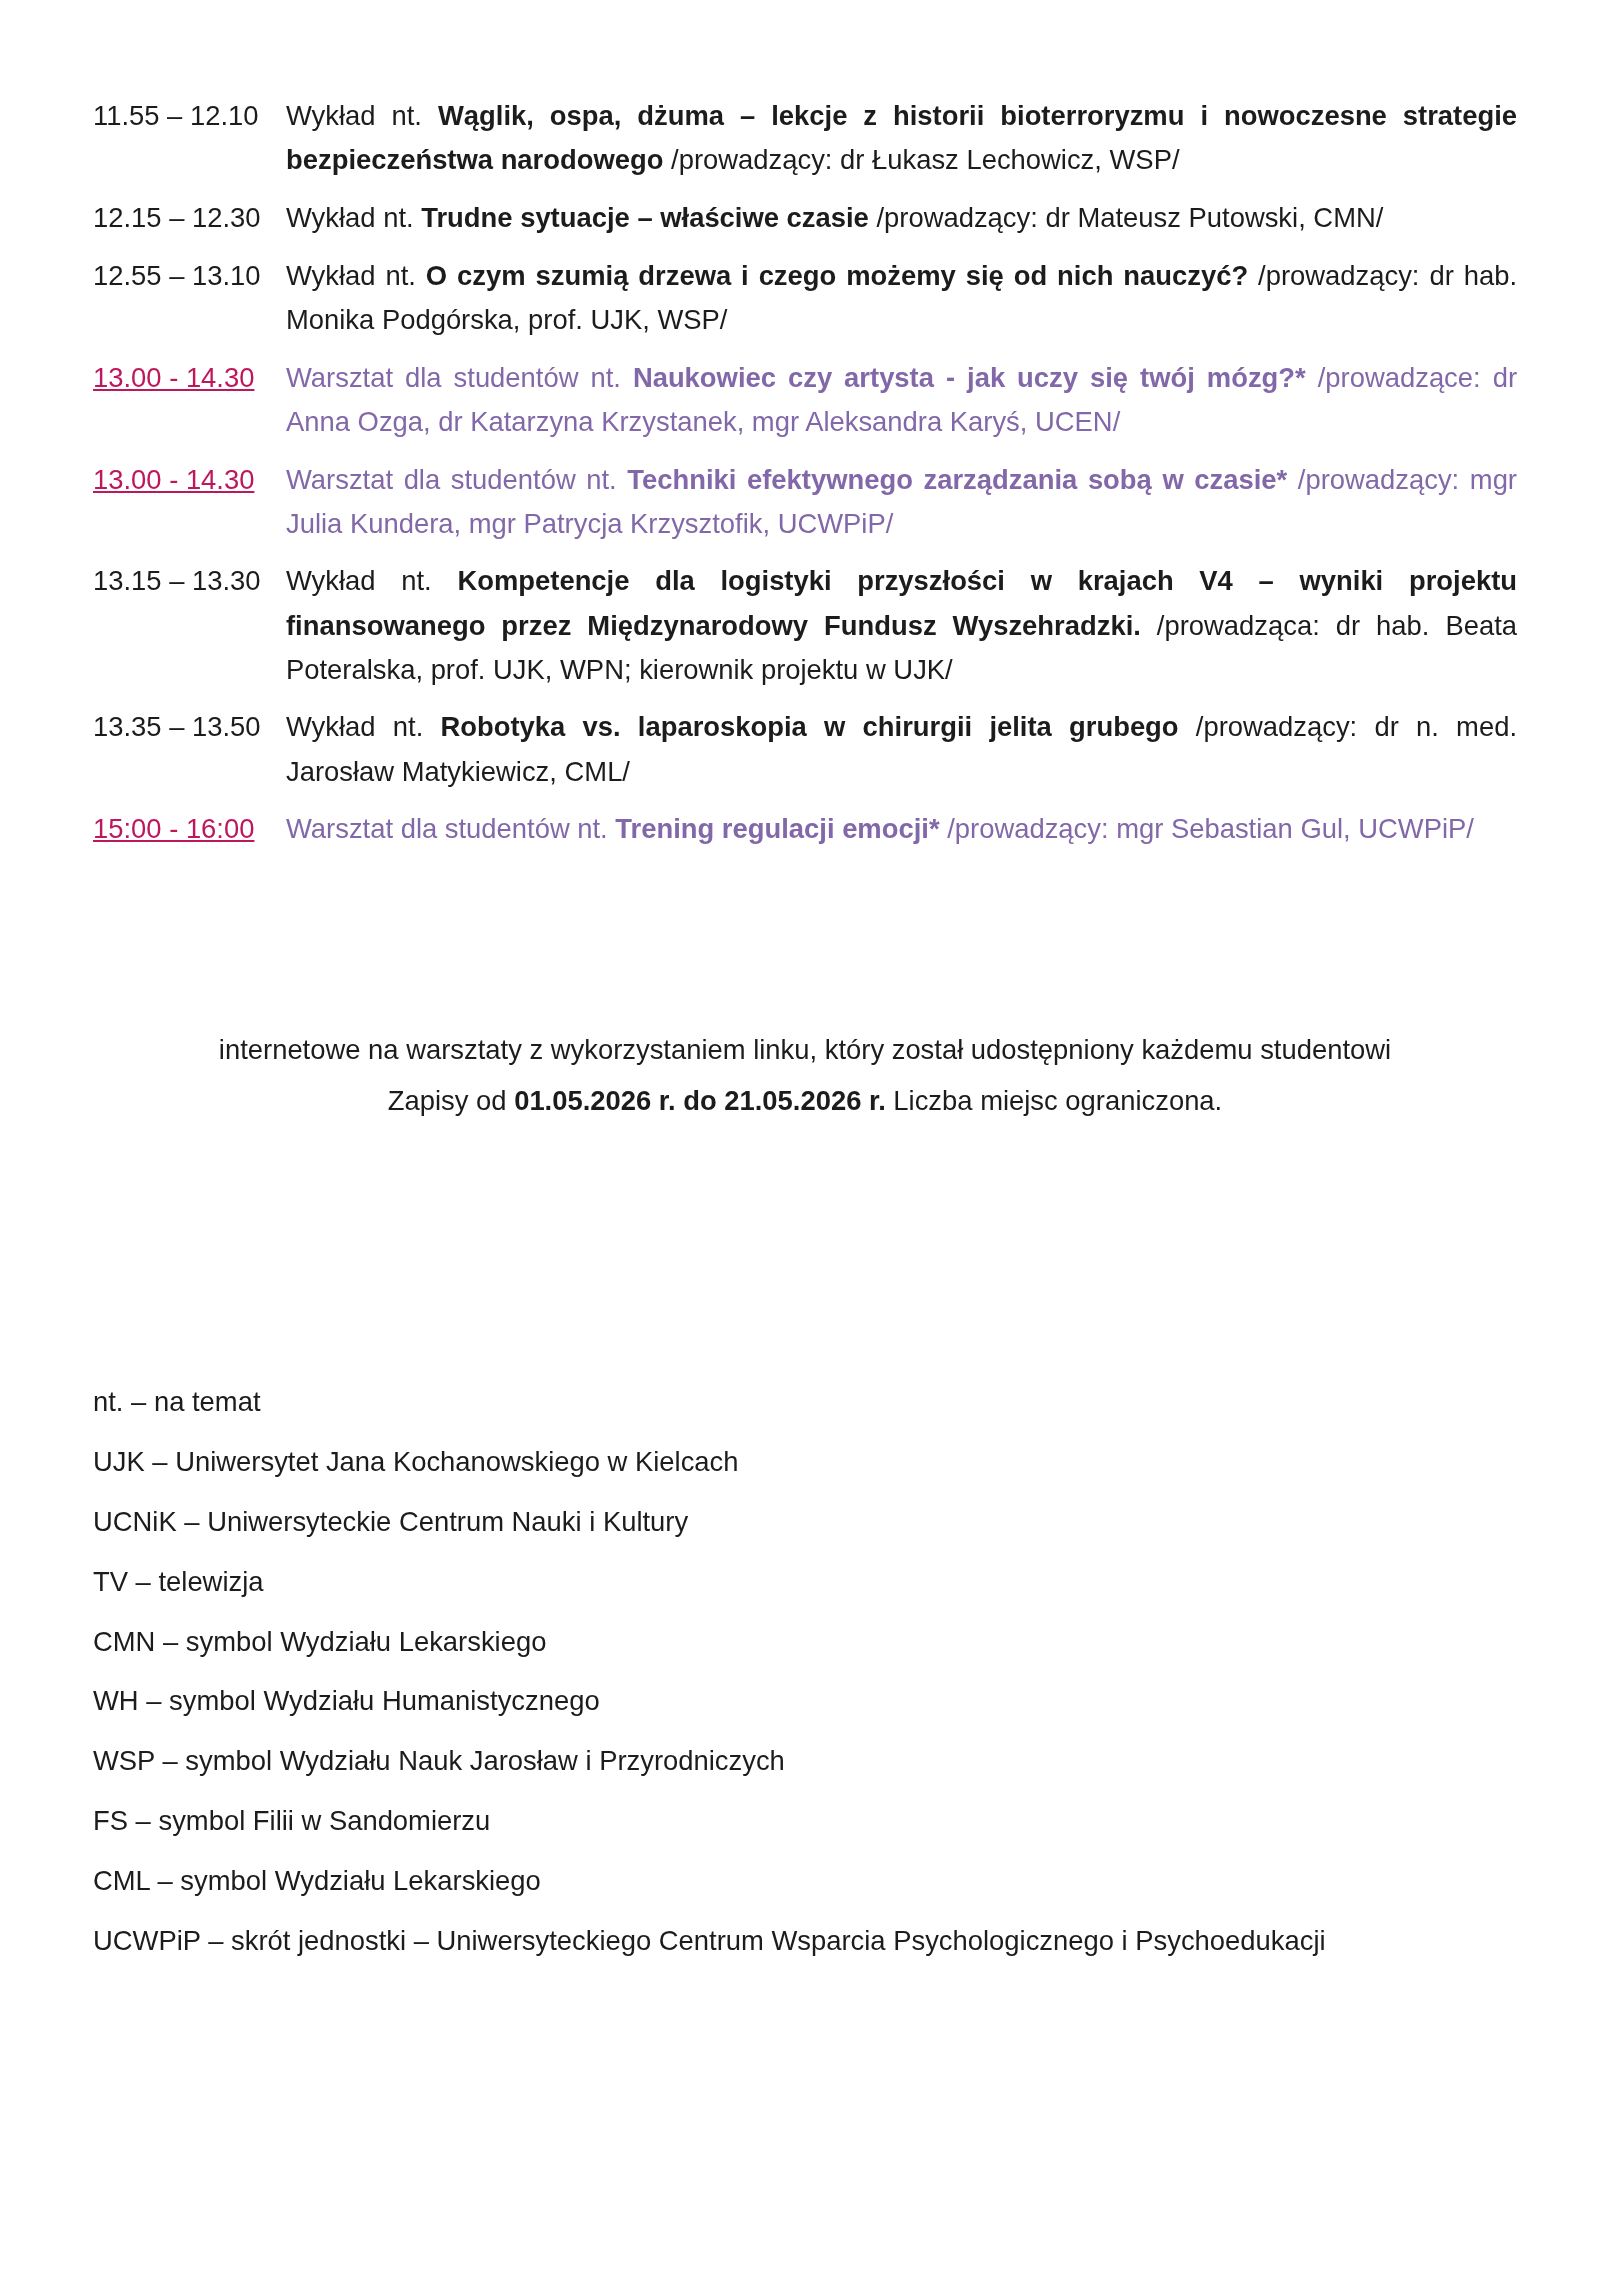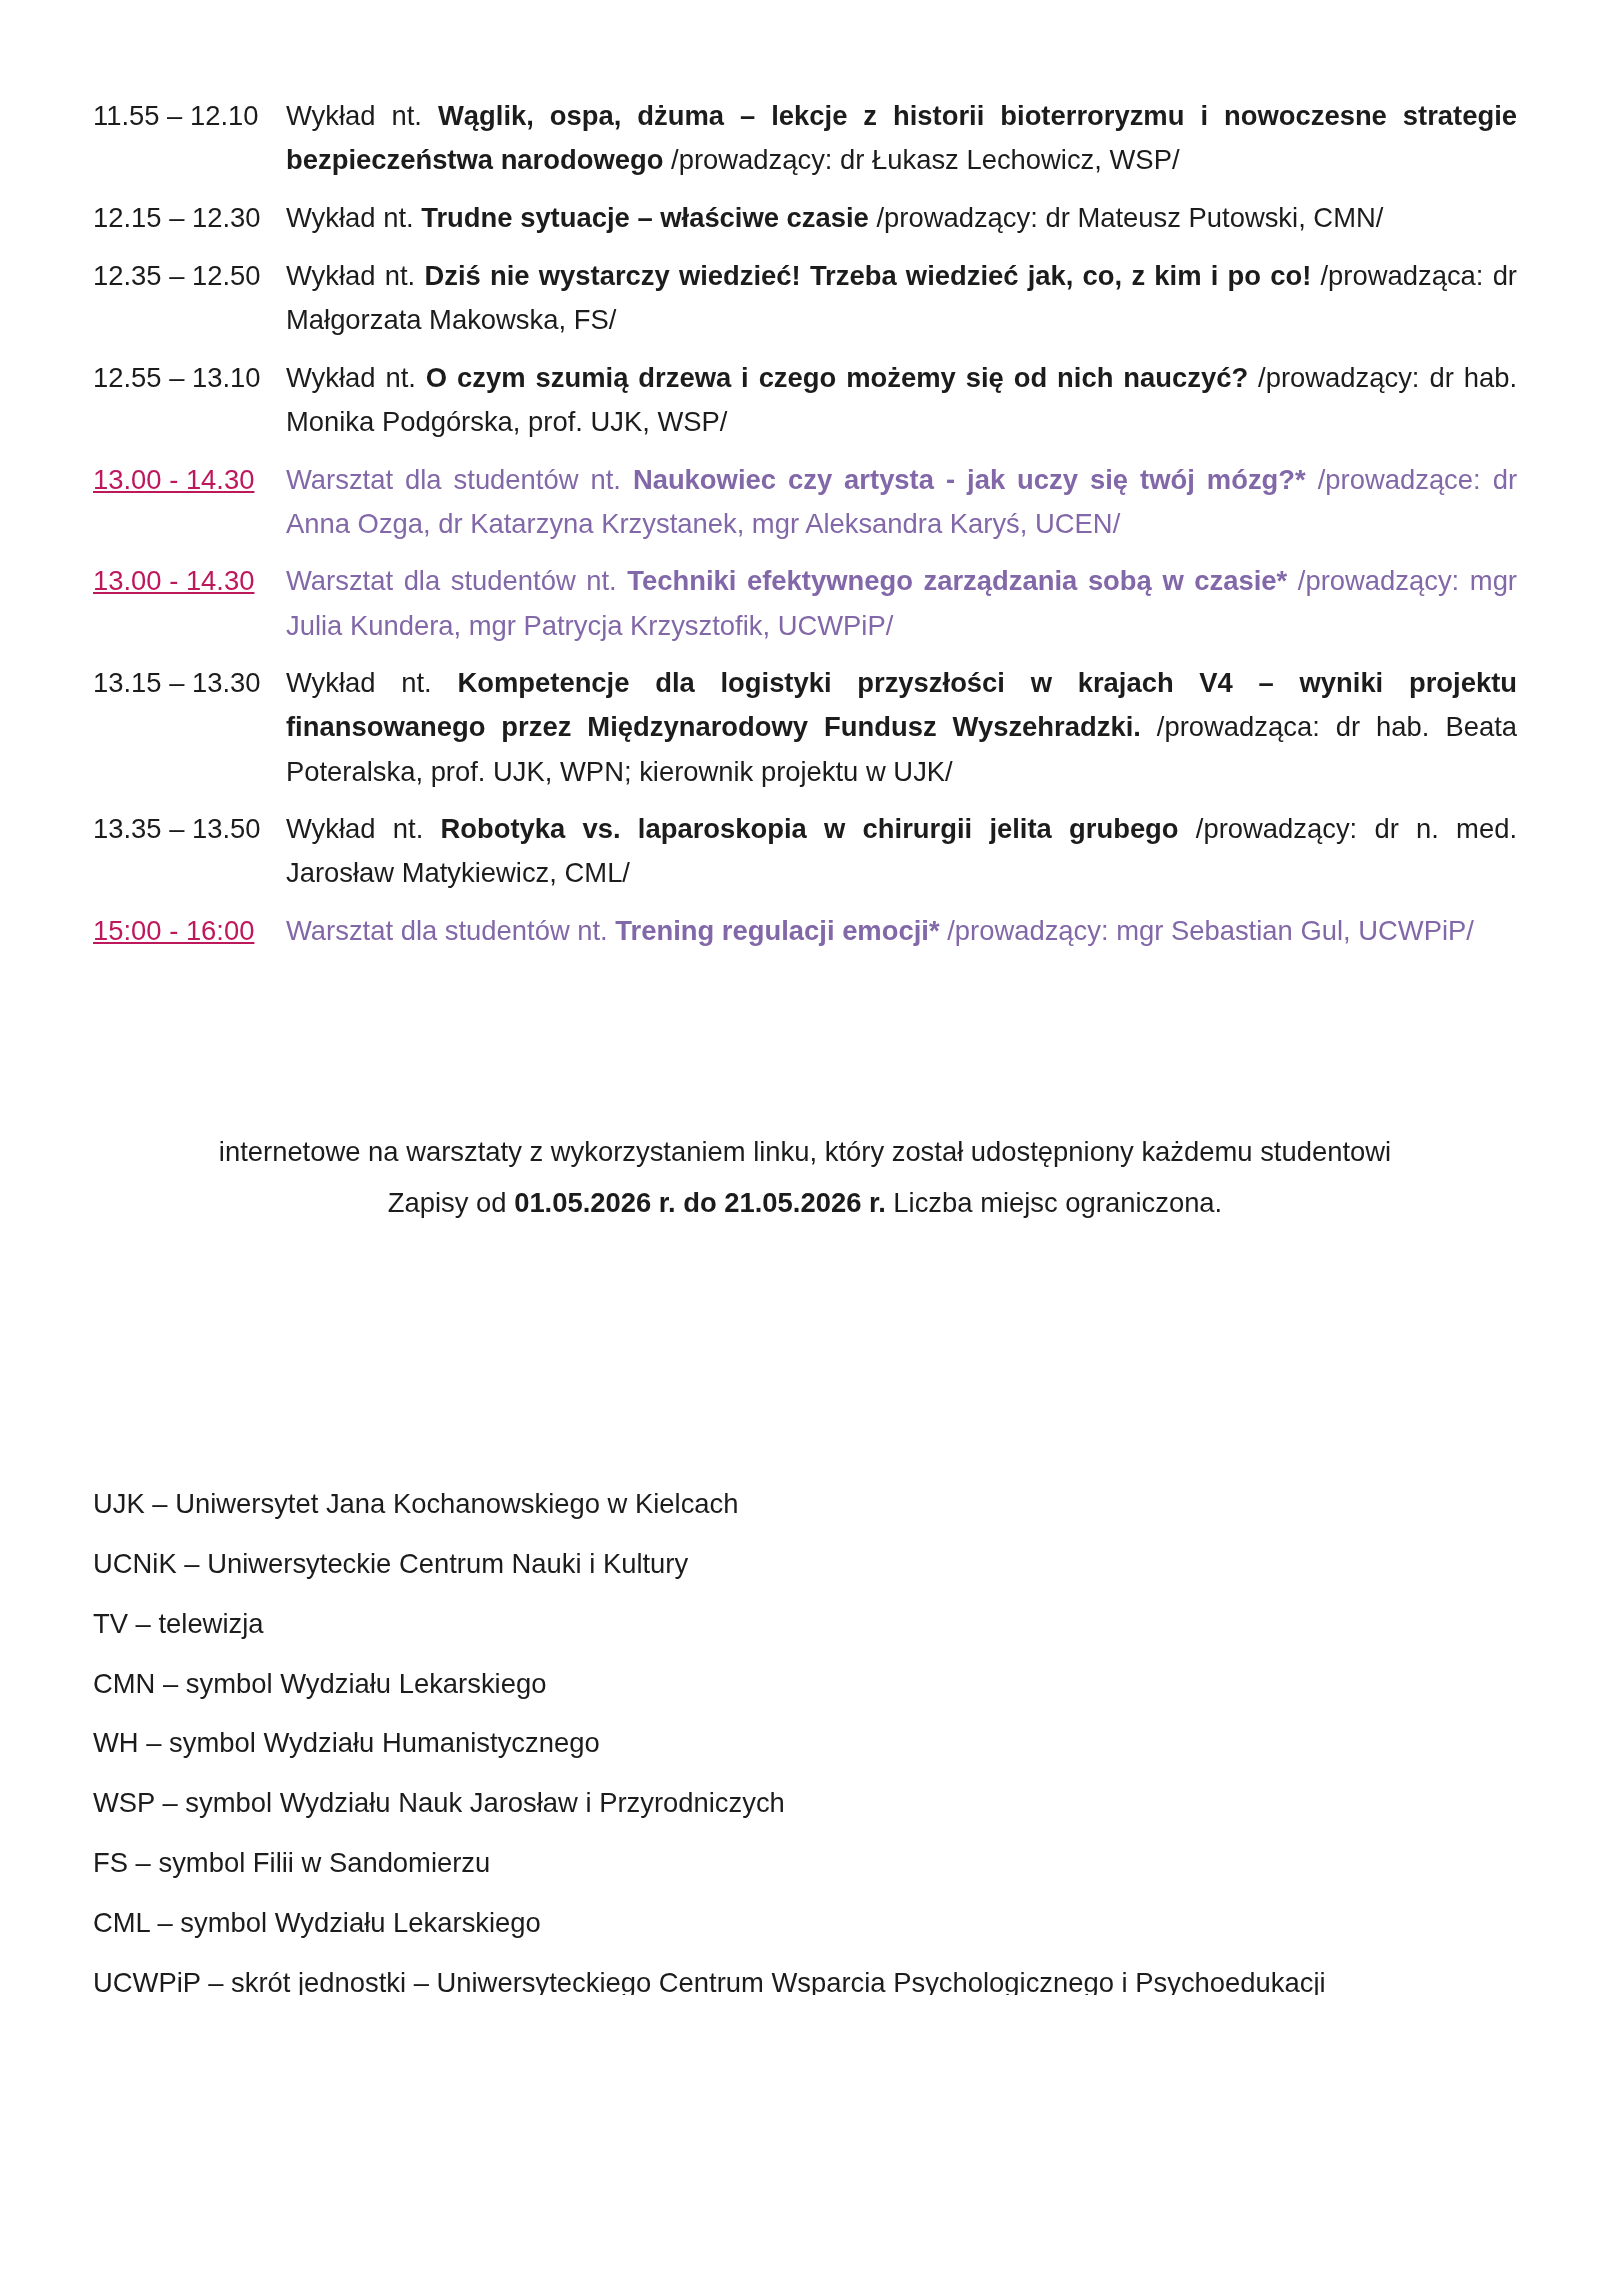--- a/index.html
+++ b/index.html
@@ -59,21 +59,20 @@
 </head>
 <body>
 
 <div class="page">
 
   <div class="schedule-list">
   <div class="entry black"><span class="time">11.55 – 12.10</span><span>Wykład nt. </span><span class="title">Wąglik, ospa, dżuma – lekcje z historii bioterroryzmu i nowoczesne strategie bezpieczeństwa narodowego</span><span> /prowadzący: dr Łukasz Lechowicz, WSP/</span></div>
 
   <div class="entry black"><span class="time">12.15 – 12.30</span><span>Wykład nt. </span><span class="title">Trudne sytuacje – właściwe czasie</span><span> /prowadzący: dr Mateusz Putowski, CMN/</span></div>
 
-  <div class="entry black"><span class="time">12.35 – 12.50</span><span>Wykład nt. </span><span class="title">Dziś nie wystarczy wiedzieć! Trzeba wiedzieć jak, co, z kim i po co!</span><span> /prowadząca: dr Małgorzata Makowska, FS/</span></div>
 
   <div class="entry black"><span class="time">12.55 – 13.10</span><span>Wykład nt. </span><span class="title">O czym szumią drzewa i czego możemy się od nich nauczyć?</span><span> /prowadzący: dr hab. Monika Podgórska, prof. UJK, WSP/</span></div>
 
   <div class="entry purple"><span class="time">13.00 - 14.30</span><span>Warsztat dla studentów nt. </span><span class="title">Naukowiec czy artysta - jak uczy się twój mózg?*</span><span> /prowadzące: dr Anna Ozga, dr Katarzyna Krzystanek, mgr Aleksandra Karyś, UCEN/</span></div>
 
   <div class="entry purple"><span class="time">13.00 - 14.30</span><span>Warsztat dla studentów nt. </span><span class="title">Techniki efektywnego zarządzania sobą w czasie*</span><span> /prowadzący: mgr Julia Kundera, mgr Patrycja Krzysztofik, UCWPiP/</span></div>
 
   <div class="entry black"><span class="time">13.15 – 13.30</span><span>Wykład nt. </span><span class="title">Kompetencje dla logistyki przyszłości w krajach V4 – wyniki projektu finansowanego przez Międzynarodowy Fundusz Wyszehradzki.</span><span> /prowadząca: dr hab. Beata Poteralska, prof. UJK, WPN; kierownik projektu w UJK/</span></div>
 
   <div class="entry black"><span class="time">13.35 – 13.50</span><span>Wykład nt. </span><span class="title">Robotyka vs. laparoskopia w chirurgii jelita grubego</span><span> /prowadzący: dr n. med. Jarosław Matykiewicz, CML/</span></div>
@@ -81,20 +80,21 @@
   <div class="entry purple"><span class="time">15:00 - 16:00</span><span>Warsztat dla studentów nt. </span><span class="title">Trening regulacji emocji*</span><span> /prowadzący: mgr Sebastian Gul, UCWPiP/</span></div>
 </div>
 
   <div class="notice">
     <div>internetowe na warsztaty z wykorzystaniem linku, który został udostępniony każdemu studentowi</div>
     <div><span>Zapisy od </span><b>01.05.2026 r. do 21.05.2026 r.</b><span> Liczba miejsc ograniczona.</span></div>
   </div>
 
   <div class="abbreviations">
     <div>
+        <div class="abbr-line">nt. – na temat</div>
         <div class="abbr-line">UJK – Uniwersytet Jana Kochanowskiego w Kielcach</div>
         <div class="abbr-line">UCNiK – Uniwersyteckie Centrum Nauki i Kultury</div>
         <div class="abbr-line">TV – telewizja</div>
         <div class="abbr-line">CMN – symbol Wydziału Lekarskiego</div>
         <div class="abbr-line">WH – symbol Wydziału Humanistycznego</div>
         <div class="abbr-line">WSP – symbol Wydziału Nauk Jarosław i Przyrodniczych</div>
         <div class="abbr-line">FS – symbol Filii w Sandomierzu</div>
         <div class="abbr-line">CML – symbol Wydziału Lekarskiego</div>
         <div class="abbr-line">UCWPiP – skrót jednostki – Uniwersyteckiego Centrum Wsparcia Psychologicznego i Psychoedukacji</div>
       </div>

